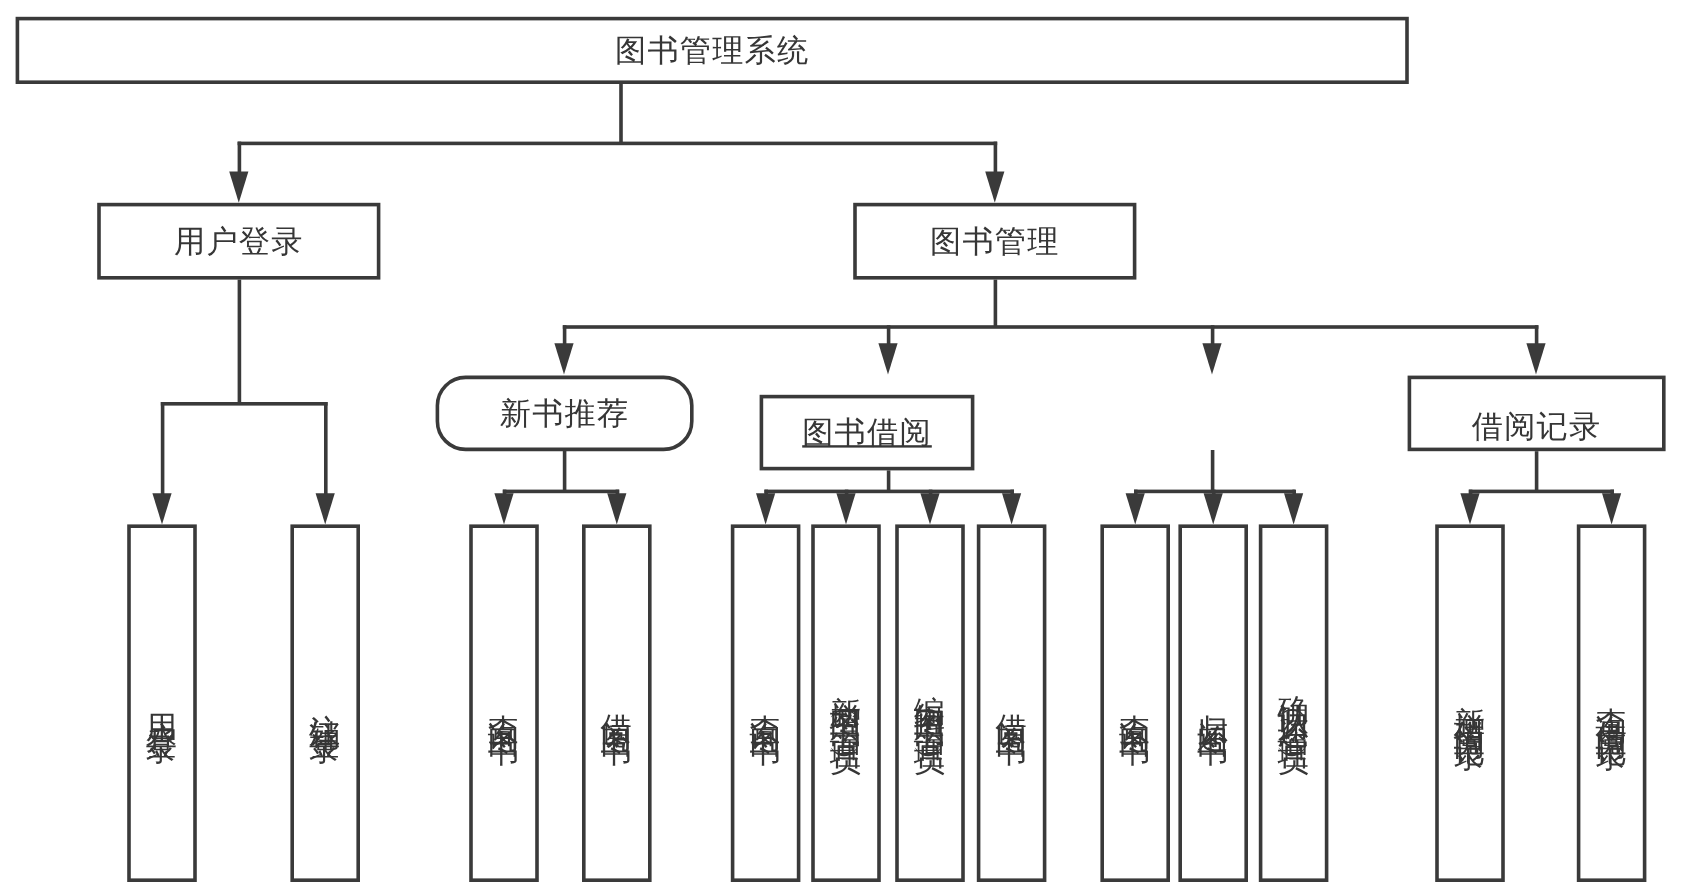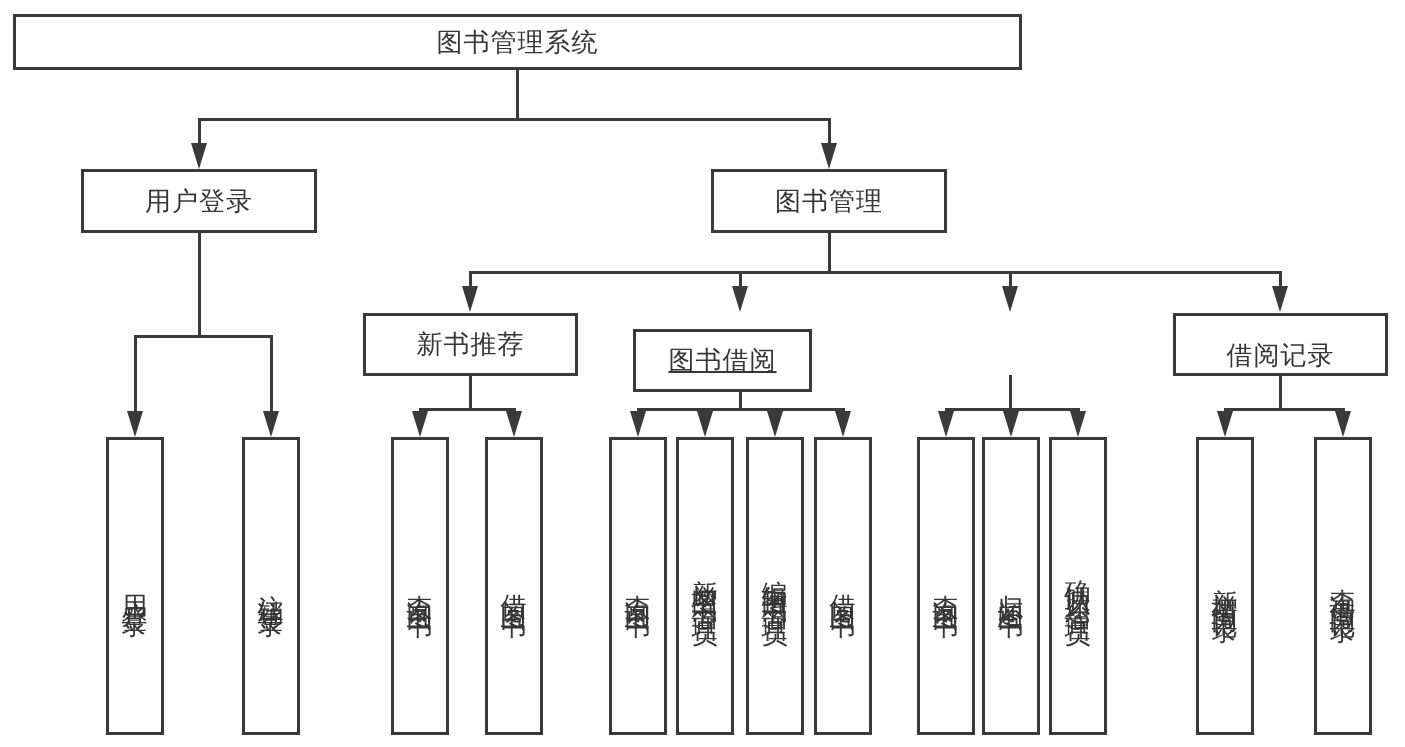--- a/index.html
+++ b/index.html
@@ -62,21 +62,21 @@
     white-space: nowrap;
     z-index: 3;
     letter-spacing: 1px;
   }
 </style>
 </head>
 <body>
 
 <div class="canvas">
 
-  <div class="node" style="left:13px; top:14px; width:1009px; height:56px;">
+  <div class="node" style="left:13px; top:14px; width:1161px; height:56px;">
     <span>图书管理系统</span>
   </div>
 
   <div class="vline" style="left:516px; top:69px; height:50px;"></div>
   <div class="hline" style="left:198px; top:118px; width:633px;"></div>
   <div class="vline" style="left:198px; top:118px; height:27px;"></div>
   <div class="arrowhead" style="left:191px; top:143px;"></div>
   <div class="vline" style="left:828px; top:118px; height:27px;"></div>
   <div class="arrowhead" style="left:821px; top:143px;"></div>
 
@@ -98,21 +98,21 @@
   <div class="hline" style="left:469px; top:271px; width:813px;"></div>
   <div class="vline" style="left:469px; top:271px; height:17px;"></div>
   <div class="arrowhead" style="left:462px; top:286px;"></div>
   <div class="vline" style="left:739px; top:271px; height:17px;"></div>
   <div class="arrowhead" style="left:732px; top:286px;"></div>
   <div class="vline" style="left:1009px; top:271px; height:17px;"></div>
   <div class="arrowhead" style="left:1002px; top:286px;"></div>
   <div class="vline" style="left:1279px; top:271px; height:17px;"></div>
   <div class="arrowhead" style="left:1272px; top:286px;"></div>
 
-  <div class="node" style="left:363px; top:313px; width:215px; height:63px;">
+  <div class="node" style="left:363px; top:313px; width:215px; height:63px;border-radius:25px;">
     <span>新书推荐</span>
   </div>
   <div class="node" style="left:633px; top:329px; width:179px; height:63px;text-decoration:underline;">
     <span>图书借阅</span>
   </div>
   <div class="node" style="left:1173px; top:313px; width:215px; height:63px;align-items:flex-end;">
     <span>借阅记录</span>
   </div>
 
   <div class="vline" style="left:469px; top:375px; height:34px;"></div>

